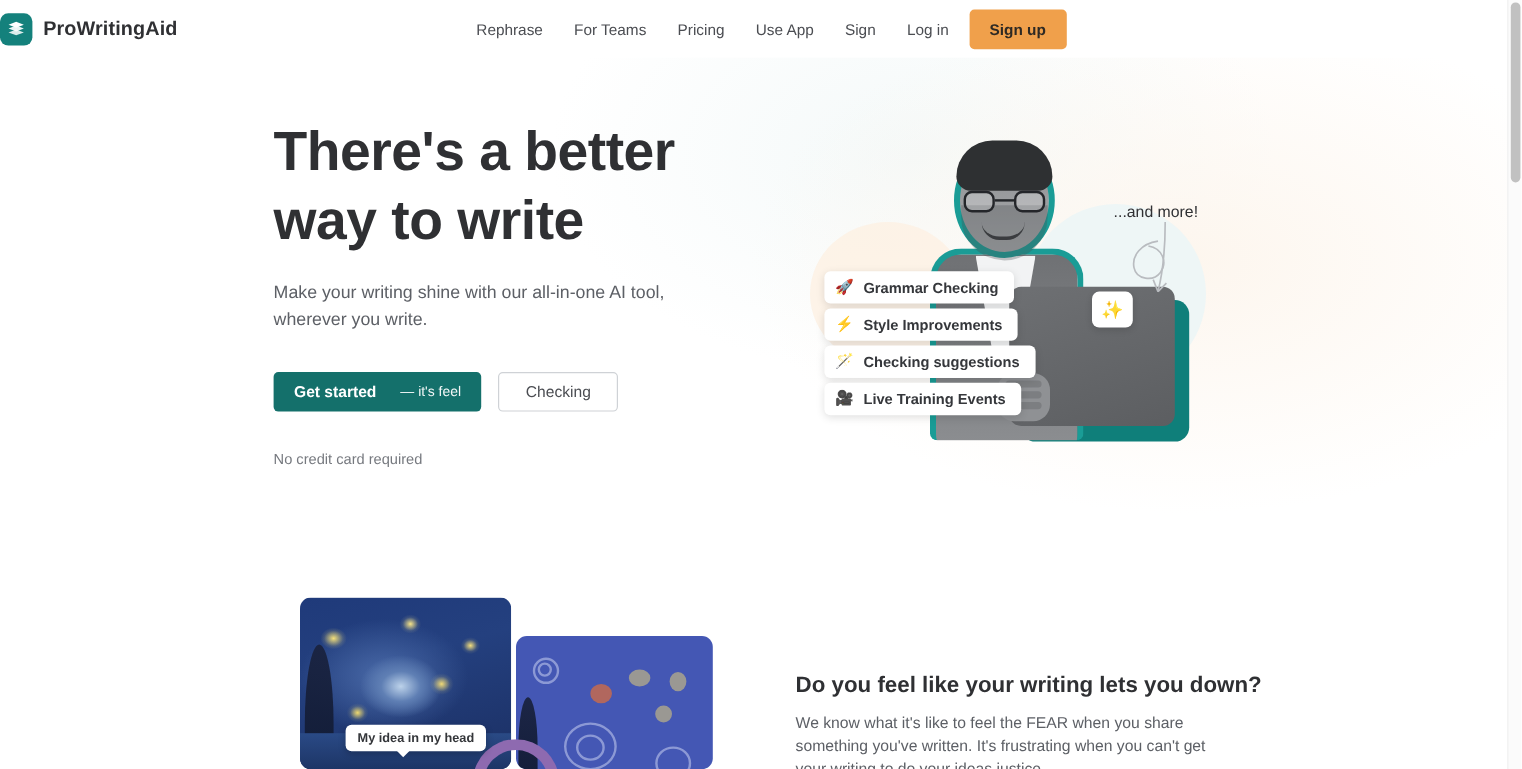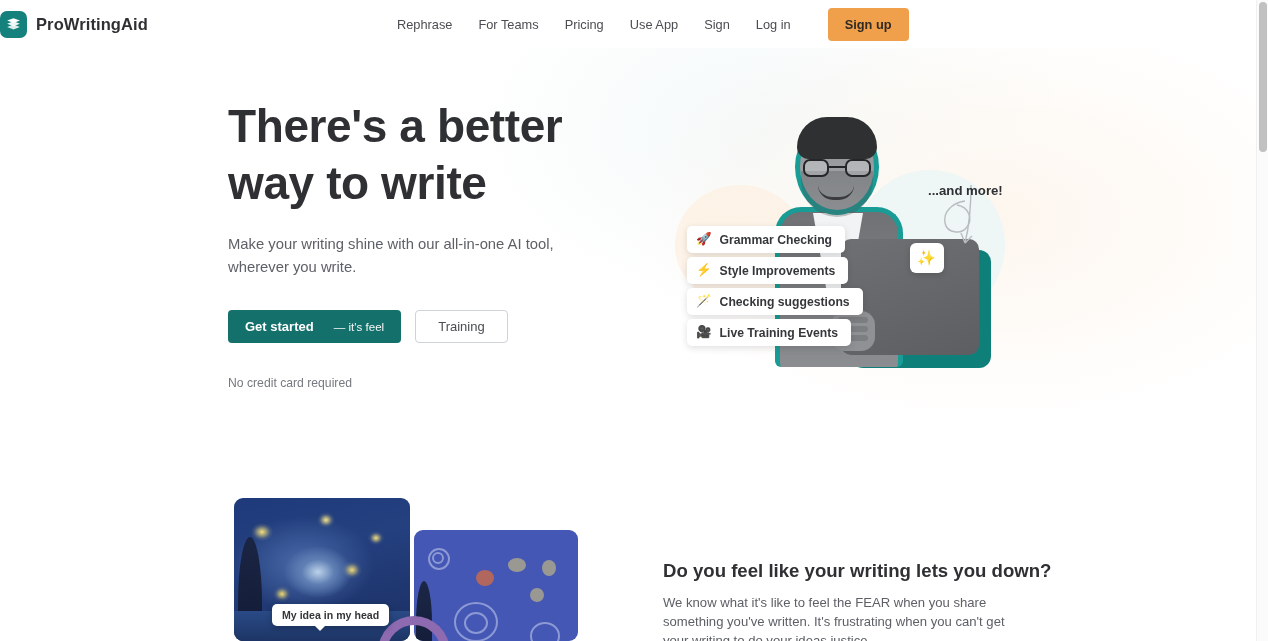--- a/index.html
+++ b/index.html
@@ -43,21 +43,21 @@
   }
   .nav {
     display: flex; align-items: center; gap: 0;
     margin-left: 236px;
   }
   .nav-link {
     font-size: 12.8px; color: #4b4d52; text-decoration: none;
     padding: 6px 13px; white-space: nowrap; cursor: pointer;
   }
   .signup-btn {
-    margin-left: 24px;
+    margin-left: 4px;
     background: #f0a04b;
     color: #2f2a24;
     font-size: 12.8px; font-weight: 700;
     border: none; border-radius: 4px;
     padding: 9px 17px; cursor: pointer;
     white-space: nowrap;
   }
 
   
   .hero-copy { position: absolute; left: 228px; top: 98px; width: 390px; }
@@ -190,28 +190,28 @@
     box-shadow: 0 2px 7px rgba(0,0,0,.13);
     height: 27px; margin-bottom: 4px;
     display: inline-flex; align-items: center; gap: 8px;
     padding: 0 13px 0 9px;
     font-size: 12.2px; color: #35373b; font-weight: 600;
     white-space: nowrap;
   }
   .chip .emo { font-size: 12.5px; line-height: 1; }
   
   .and-more {
-    position: absolute; left: 273px; top: 88px;
-    font-size: 13.2px; font-weight: 700; color: #2f3033;
+    position: absolute; left: 273px; top: 74px;
+    font-size: 13.2px; font-weight: 400; color: #2f3033;
     white-space: nowrap; z-index: 6;
   }
   .doodle { position: absolute; left: 276px; top: 88px; z-index: 5; }
 
   
-  .art-panels { position: absolute; left: 226px; top: 490px; width: 390px; height: 151px; }
+  .art-panels { position: absolute; left: 242px; top: 490px; width: 390px; height: 151px; }
   .panel-starry {
     position: absolute; left: 8px; top: 8px;
     width: 176px; height: 143px; border-radius: 9px;
     overflow: hidden;
     background:
       radial-gradient(11px 9px at 28px 34px, #f4e07a 0%, rgba(244,224,122,.15) 72%, rgba(0,0,0,0) 100%),
       radial-gradient(9px 8px at 92px 22px, #f6e488 0%, rgba(246,228,136,.12) 70%, rgba(0,0,0,0) 100%),
       radial-gradient(8px 7px at 142px 40px, #f3de7d 0%, rgba(243,222,125,.12) 70%, rgba(0,0,0,0) 100%),
       radial-gradient(10px 9px at 118px 72px, #f0da76 0%, rgba(240,218,118,.12) 70%, rgba(0,0,0,0) 100%),
       radial-gradient(9px 8px at 48px 96px, #eed96f 0%, rgba(238,217,111,.12) 70%, rgba(0,0,0,0) 100%),
@@ -318,21 +318,21 @@
       <span>There's a better</span><br>
       <span>way to write</span>
     </h1>
     <p class="hero-sub">Make your writing shine with our all-in-one AI tool, wherever you write.</p>
 
     <div class="hero-actions">
       <button class="btn-primary">
         <span>Get started</span>
         <span class="free">— it's feel</span>
       </button>
-      <button class="btn-secondary">Training</button>
+      <button class="btn-secondary">Checking</button>
     </div>
 
     <div class="hero-note">No credit card required</div>
   </div>
 
   <div class="hero-art">
     <div class="art-bg-circle"></div>
     <div class="art-bg-warm"></div>
     <div class="teal-shape"></div>
 

